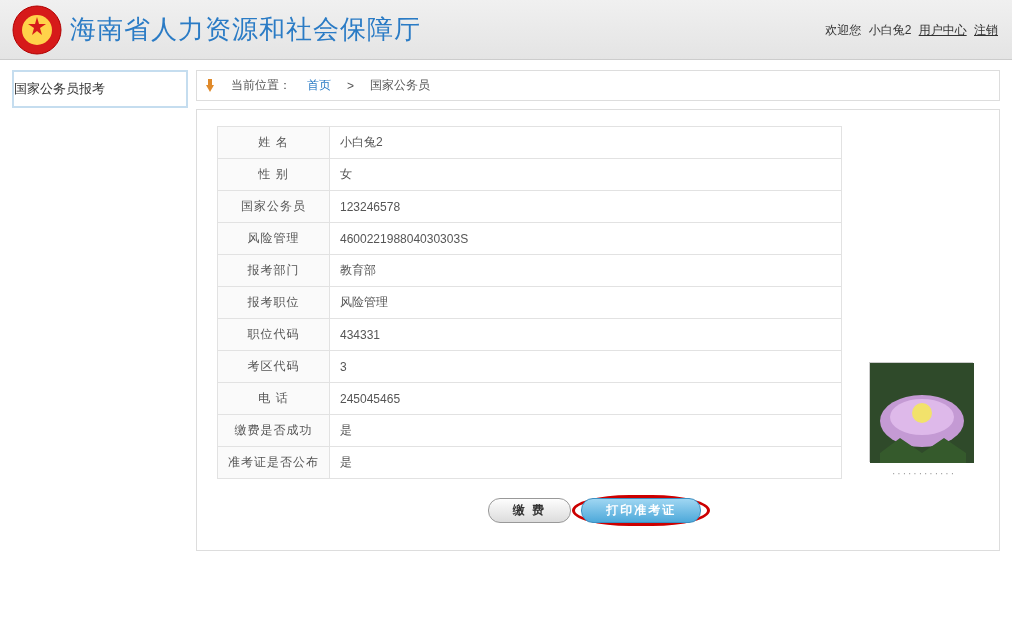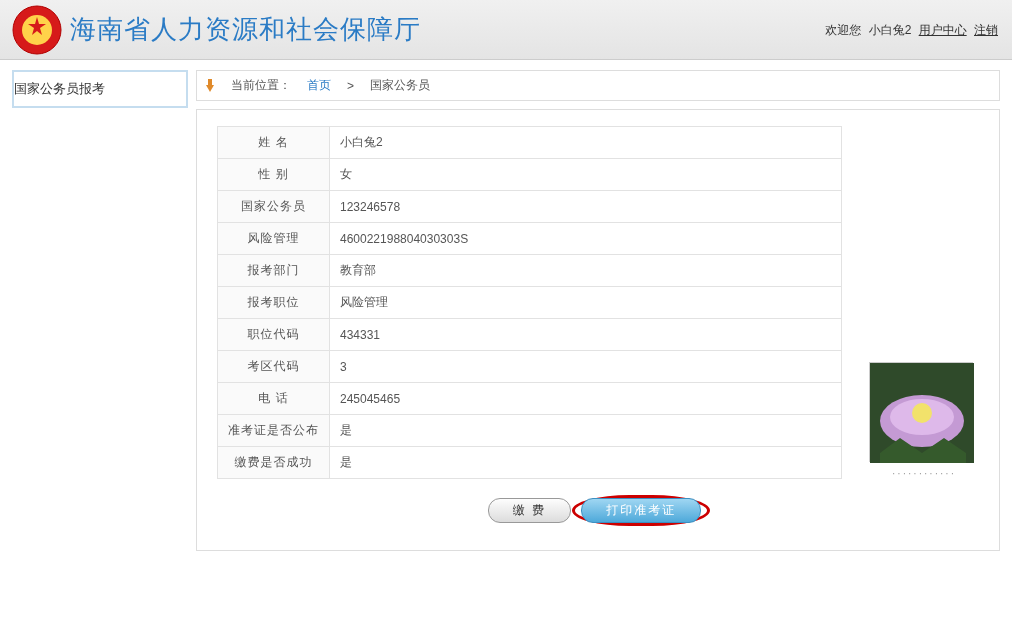--- a/index.html
+++ b/index.html
@@ -137,21 +137,21 @@
       display: inline-block;
       min-width: 70px;
       padding: 3px 24px;
       font-size: 12px;
       border: 1px solid #999;
       border-radius: 12px;
       background: linear-gradient(to bottom, #fdfdfd, #dcdcdc);
       color: #333;
       cursor: pointer;
       margin: 0 2px;
-      font-weight: normal;
+      font-weight: bold;
       letter-spacing: 2px;
     }
     .btn-primary {
       background: linear-gradient(to bottom, #9fd6f2, #4ea9da);
       border: 1px solid #3a8fc2;
       color: #fff;
     }
     .highlight-oval {
       display: inline-block;
       border: 3px solid #cc0000;
@@ -234,25 +234,25 @@
               </tr>
               <tr>
                 <td class="label-cell">考区代码</td>
                 <td class="value-cell">3</td>
               </tr>
               <tr>
                 <td class="label-cell">电 话</td>
                 <td class="value-cell">245045465</td>
               </tr>
               <tr>
+                <td class="label-cell">缴费是否成功</td>
+                <td class="value-cell">是</td>
+              </tr>
+              <tr>
                 <td class="label-cell">准考证是否公布</td>
-                <td class="value-cell">是</td>
-              </tr>
-              <tr>
-                <td class="label-cell">缴费是否成功</td>
                 <td class="value-cell">是</td>
               </tr>
             </tbody>
         </table>
 
         <div class="photo-box">
           <div class="photo">
             <svg viewBox="0 0 104 100" width="104" height="100">
               <rect x="0" y="0" width="104" height="100" fill="#2f4a2a"></rect>
               <ellipse cx="52" cy="58" rx="42" ry="26" fill="#c49ad4"></ellipse>

